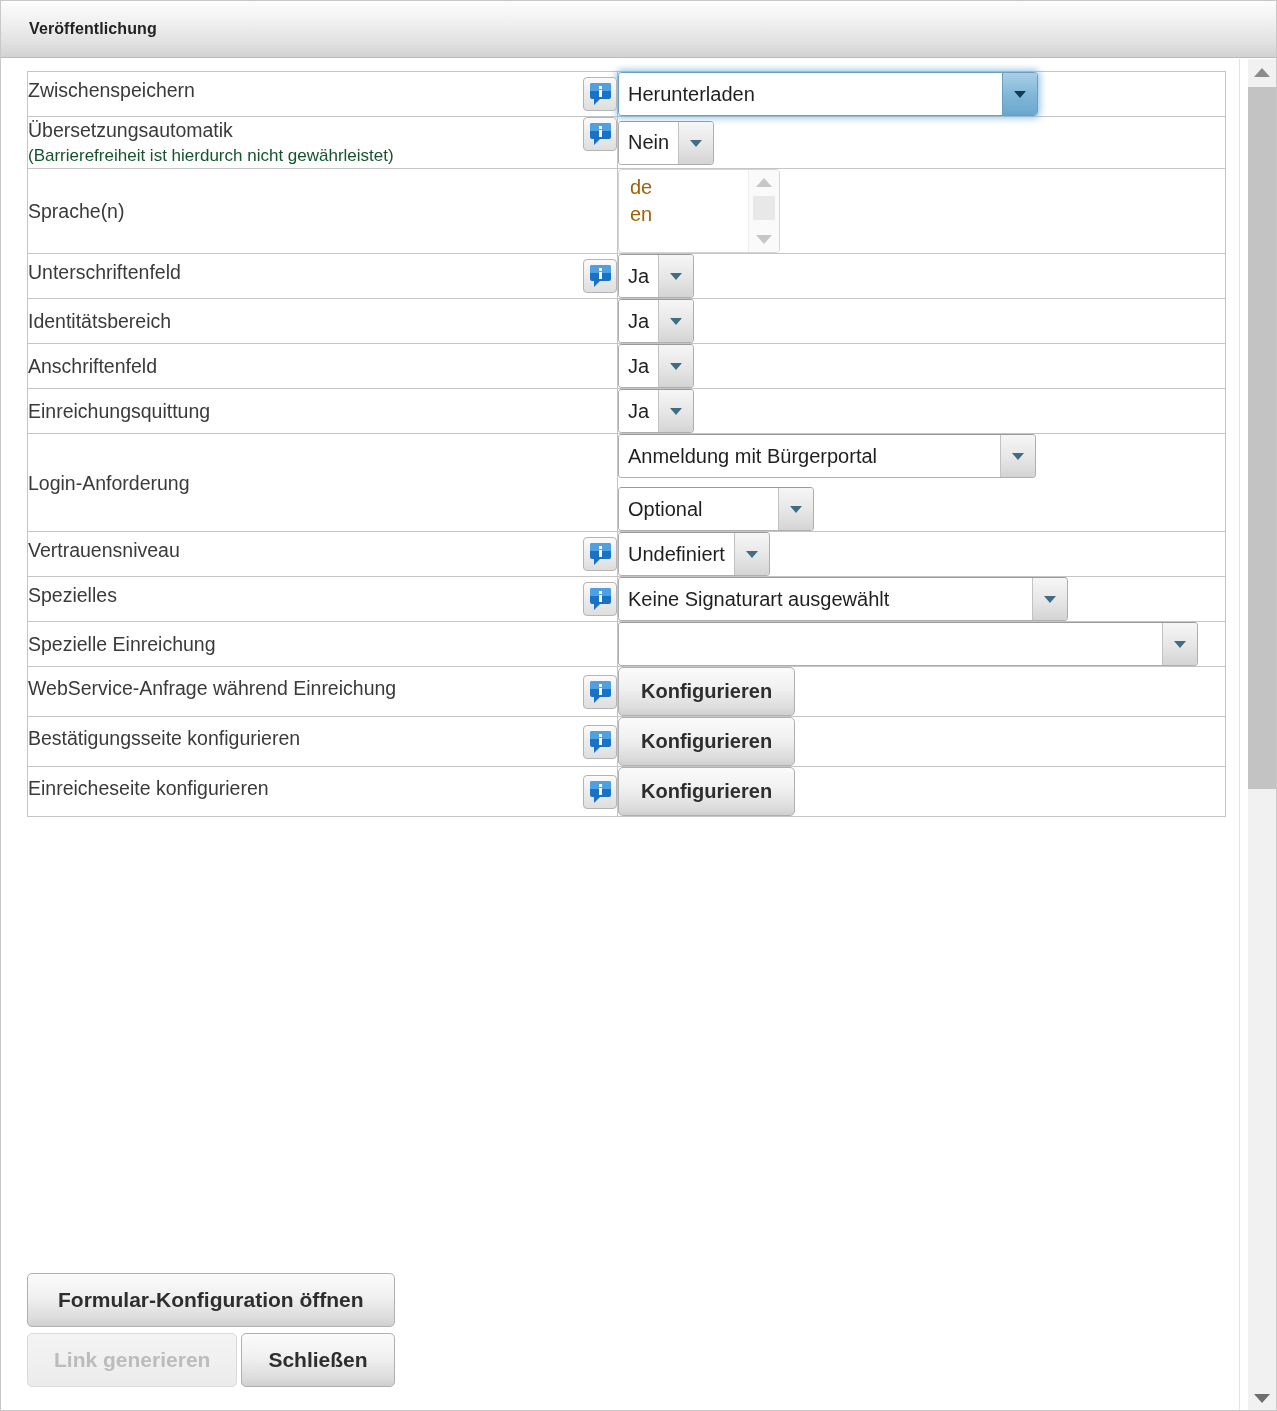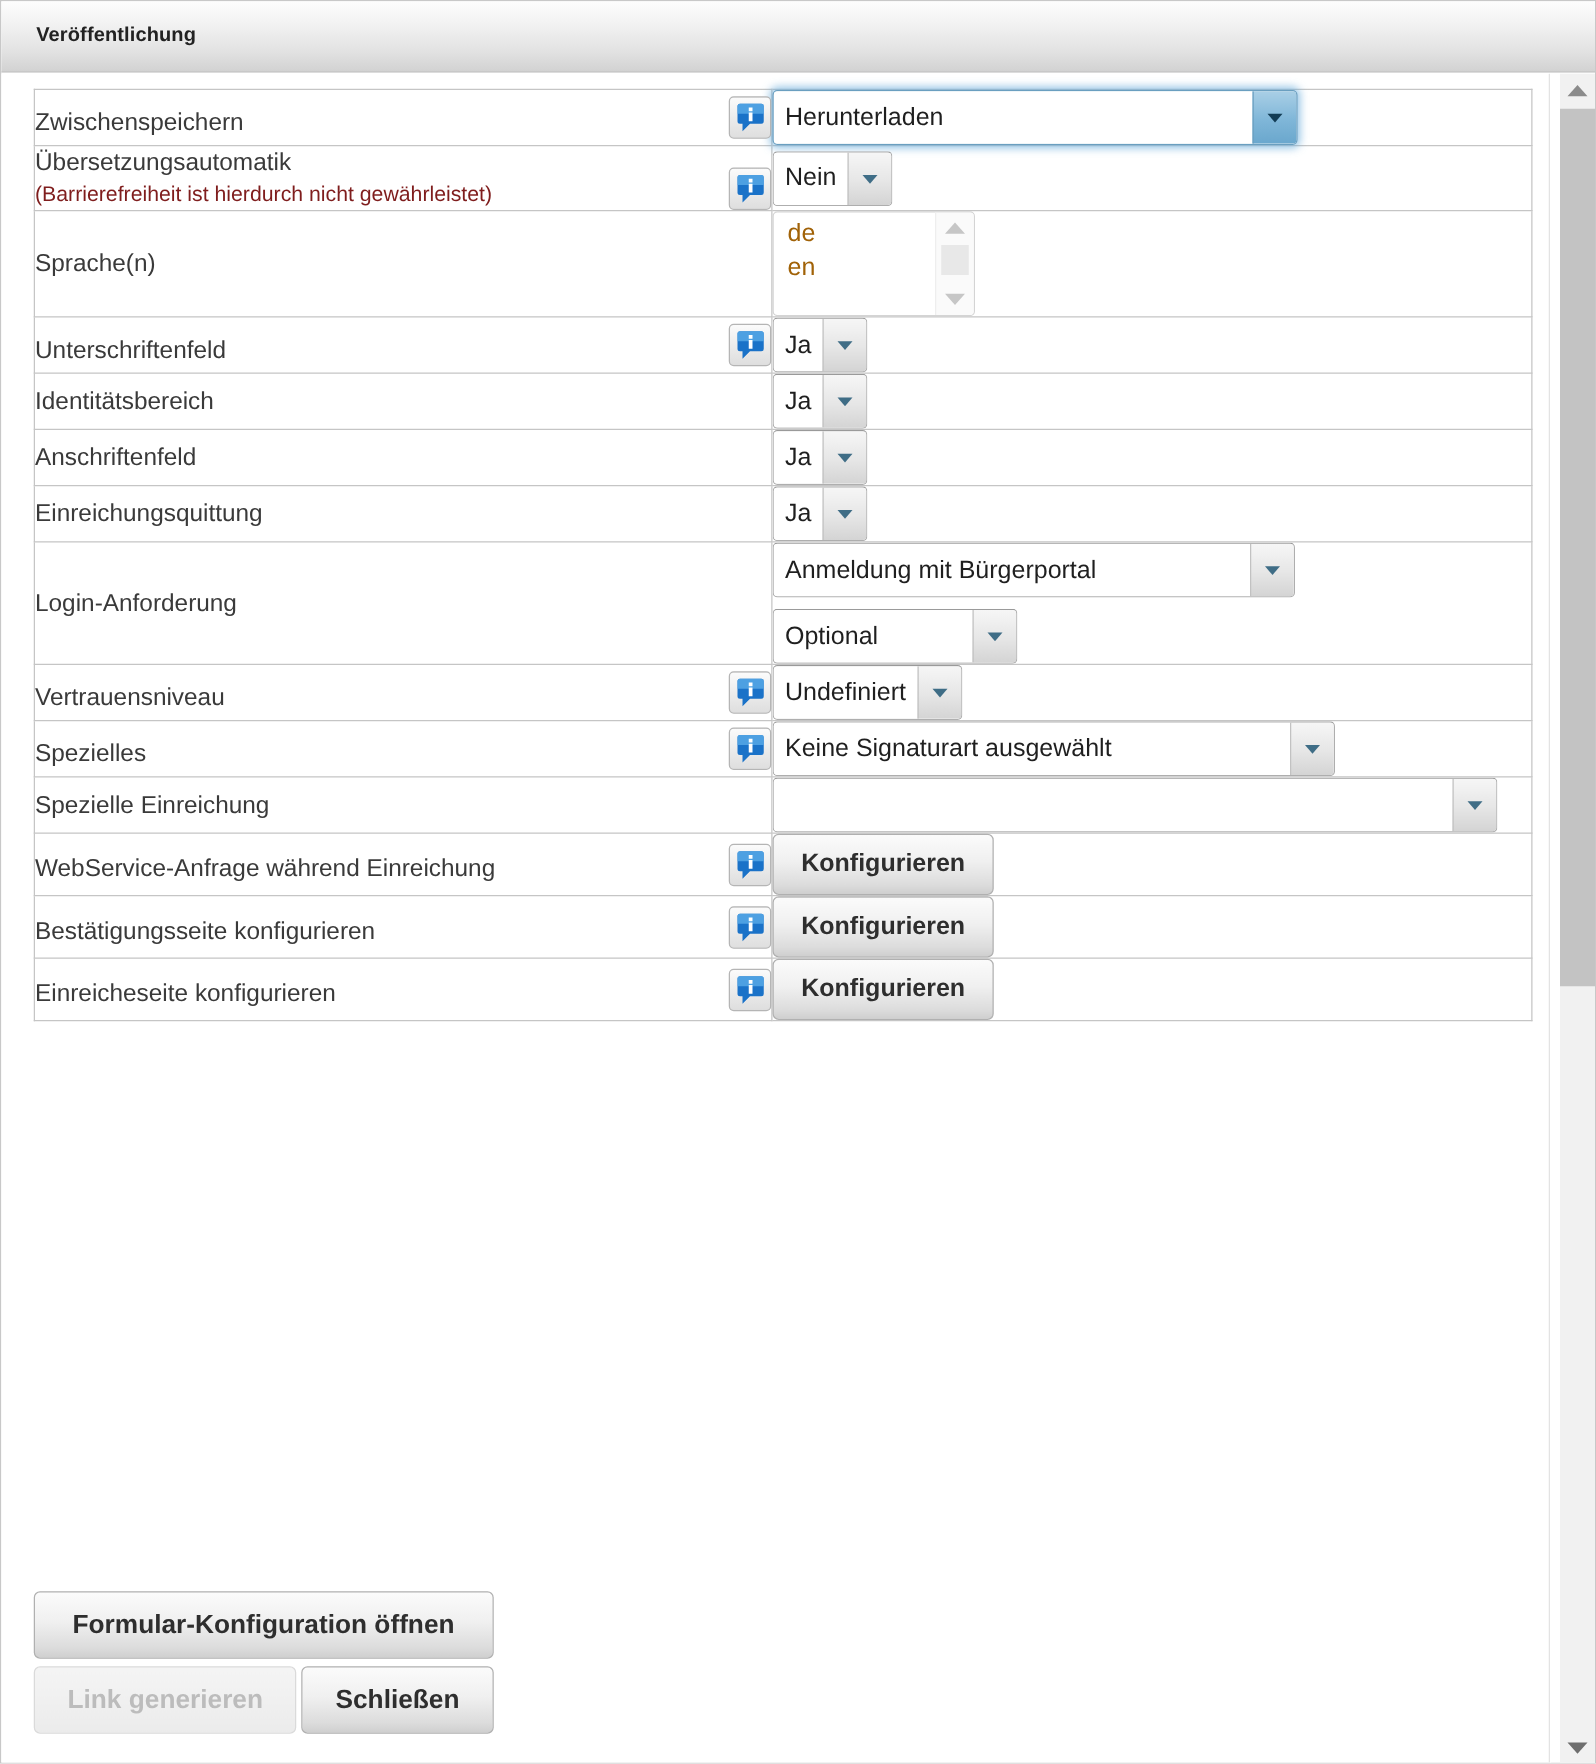--- a/index.html
+++ b/index.html
@@ -71,34 +71,34 @@
     box-sizing: border-box;
   }
   td.control-cell {
     width: 608px;
     padding: 8px 0 8px 14px;
     box-sizing: border-box;
     margin-left: 22px;
   }
   .label-inner {
     display: flex;
-    align-items: flex-end;
+    align-items: flex-start;
     justify-content: space-between;
     width: 100%;
     gap: 10px;
   }
   .label-text {
     font-size: 19.5px;
     color: #3a3a3a;
     line-height: 1.35;
   }
   .label-text .sub {
     display: block;
     font-size: 17px;
-    color: #7f1d1d;
+    color: #14532d;
     margin-top: 2px;
   }
 
   
   .info-icon {
     flex: 0 0 auto;
     width: 34px;
     height: 34px;
     border: 1px solid #b5b5b5;
     border-radius: 4px;

